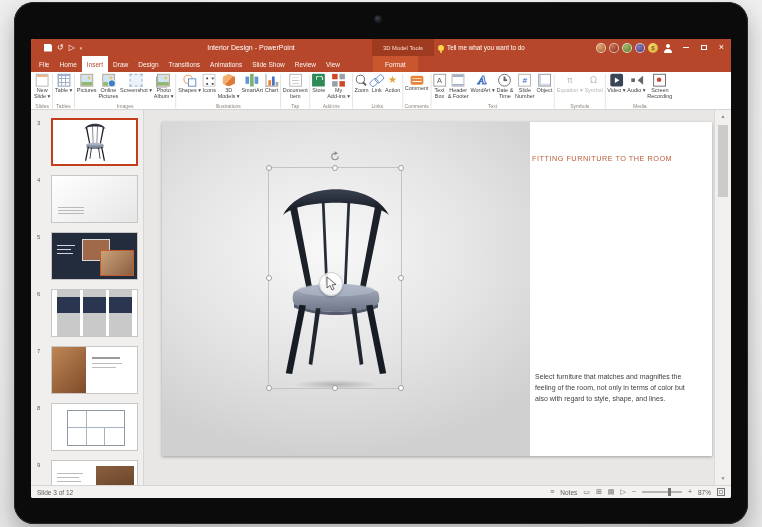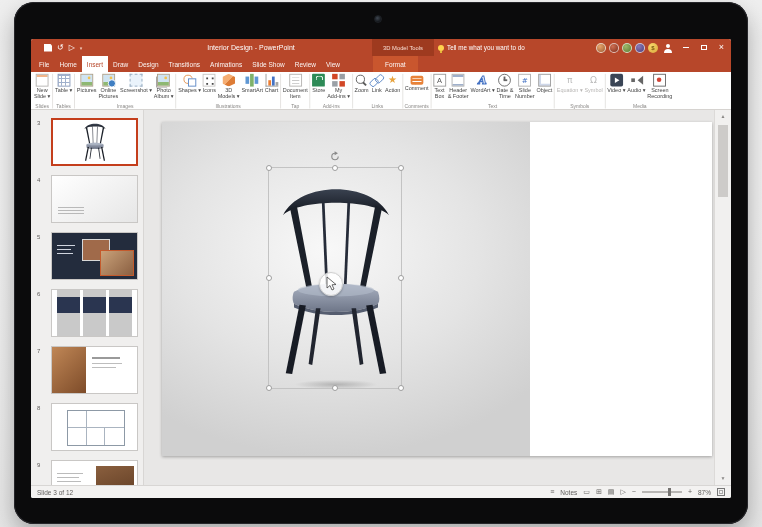--- a/index.html
+++ b/index.html
@@ -504,20 +504,24 @@
               <svg class="rotate-handle" viewBox="0 0 12 12">
                 <path d="M9.5,6 A3.5,3.5 0 1 1 6,2.5" fill="none" stroke="#8a8a8a" stroke-width="1.2"></path>
                 <path d="M5.6,0.4 L9.2,2.5 L5.6,4.6 Z" fill="#8a8a8a"></path>
               </svg>
             </div>
             <div class="cursor-circle"></div>
             <svg class="cursor-arrow" viewBox="0 0 11 16">
               <path d="M1,1 L1,12 L4,9.5 L6,14 L8,13 L6,8.8 L10,8.5 Z" fill="#fff" stroke="#444" stroke-width="0.8"></path>
             </svg>
           </div>
+          <div class="rightregion">
+            <div class="slide-title">FITTING FURNITURE TO THE ROOM</div>
+            <div class="slide-body">Select furniture that matches and magnifies the feeling of the room, not only in terms of color but also with regard to style, shape, and lines.</div>
+          </div>
         </div>
       </div>
 
       <div class="vscroll">
         <div class="vs-arrow vs-up">▲</div>
         <div class="vs-thumb"></div>
         <div class="vs-arrow vs-down">▼</div>
       </div>
     </div>
 

